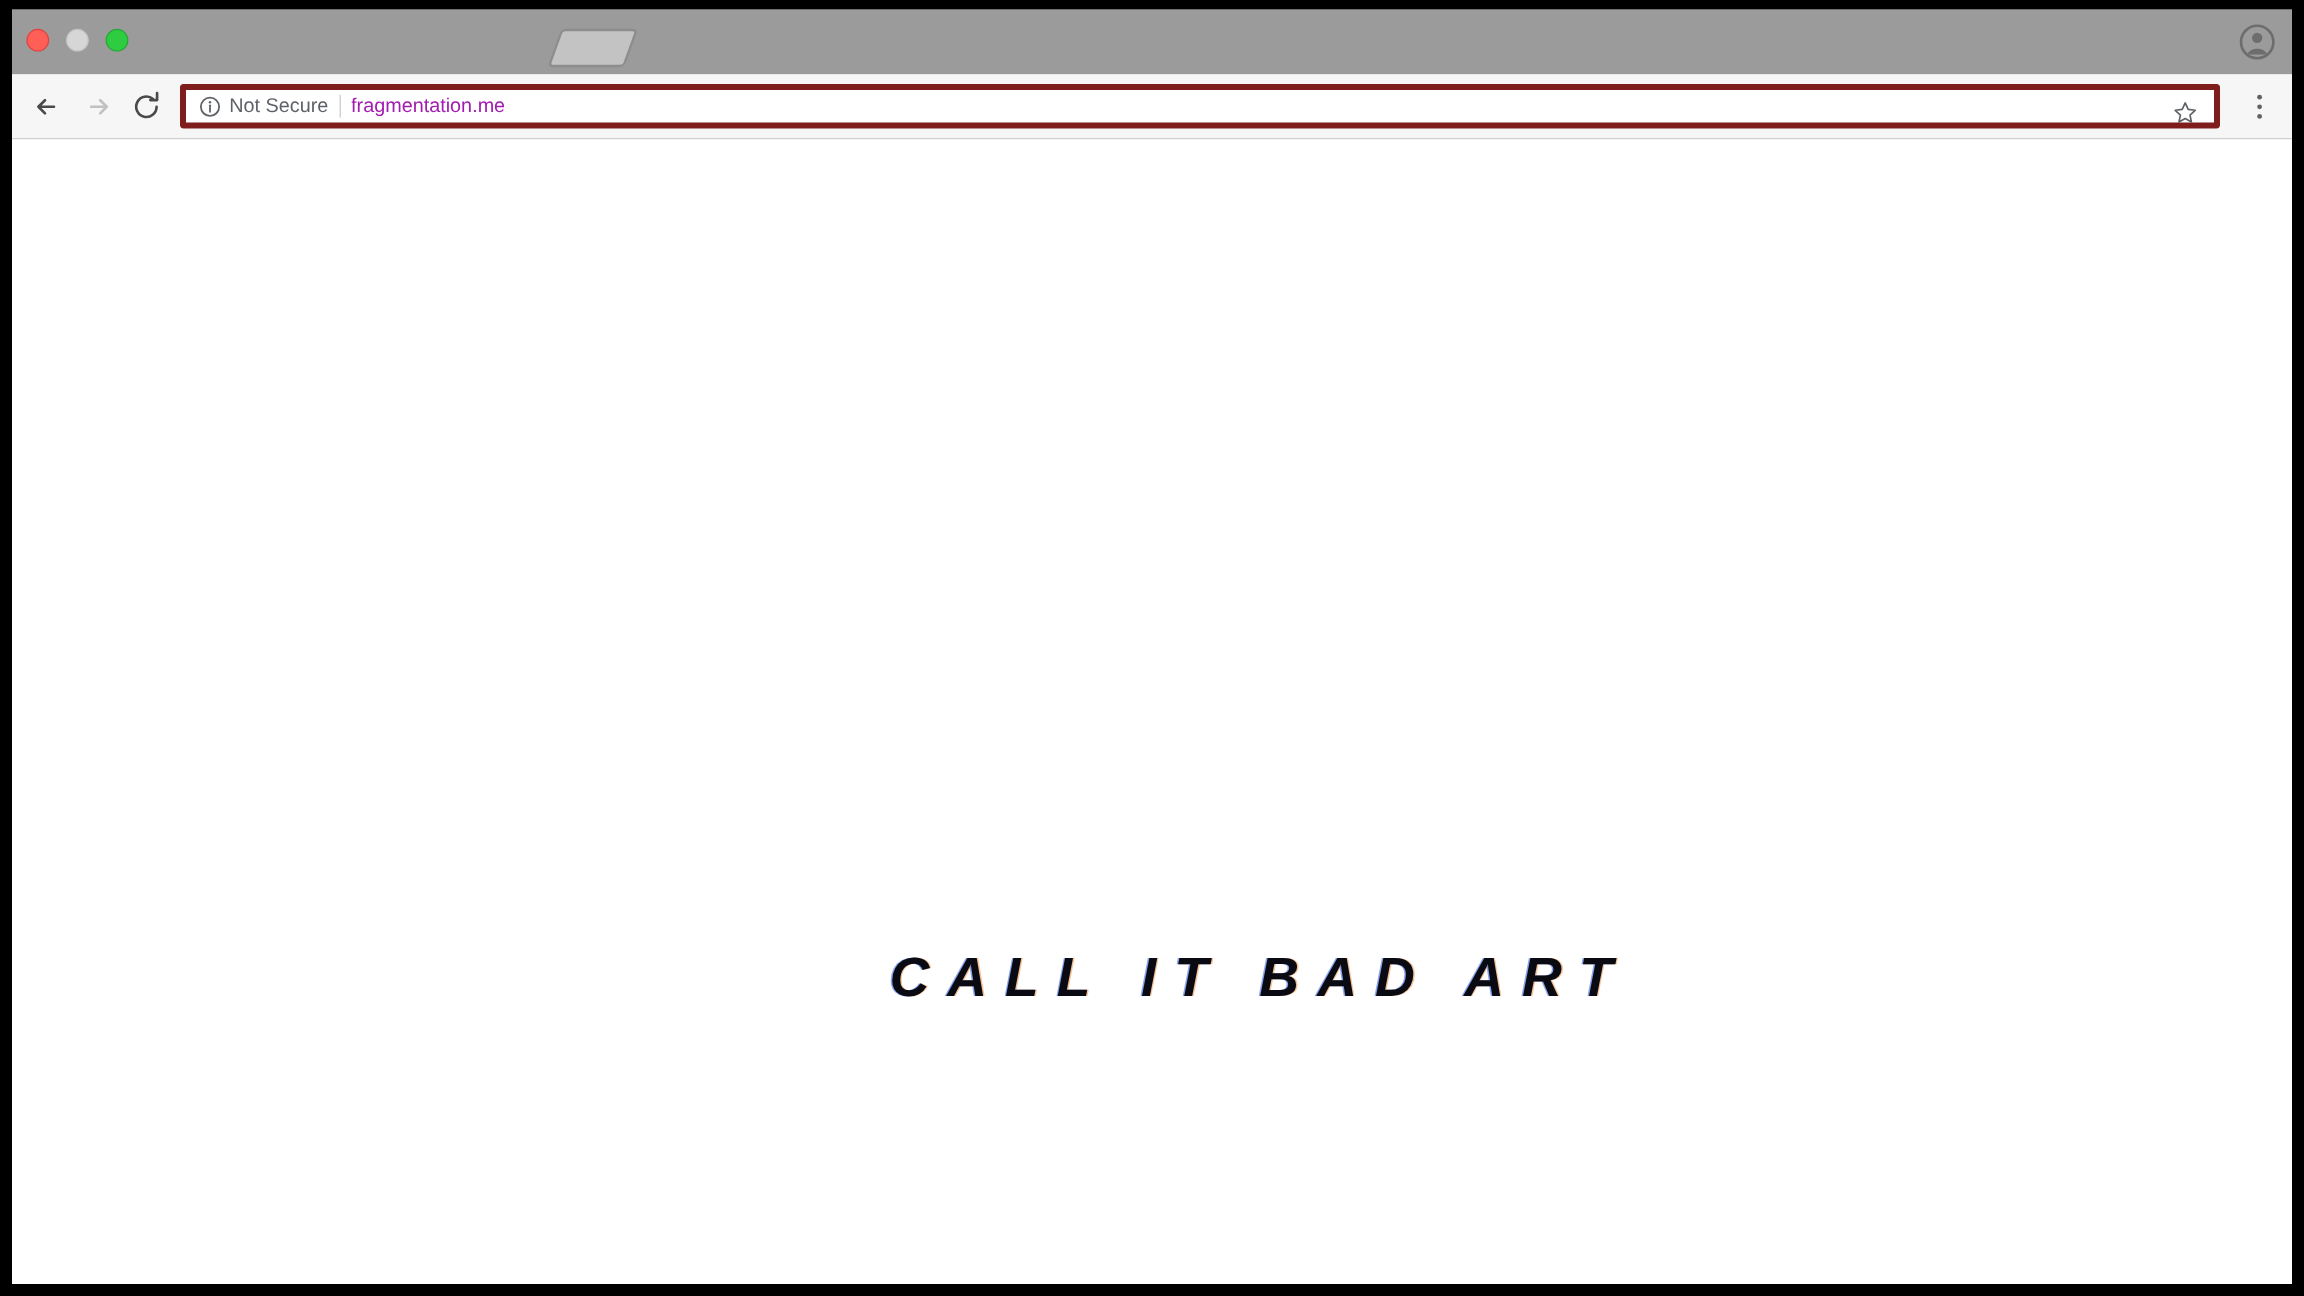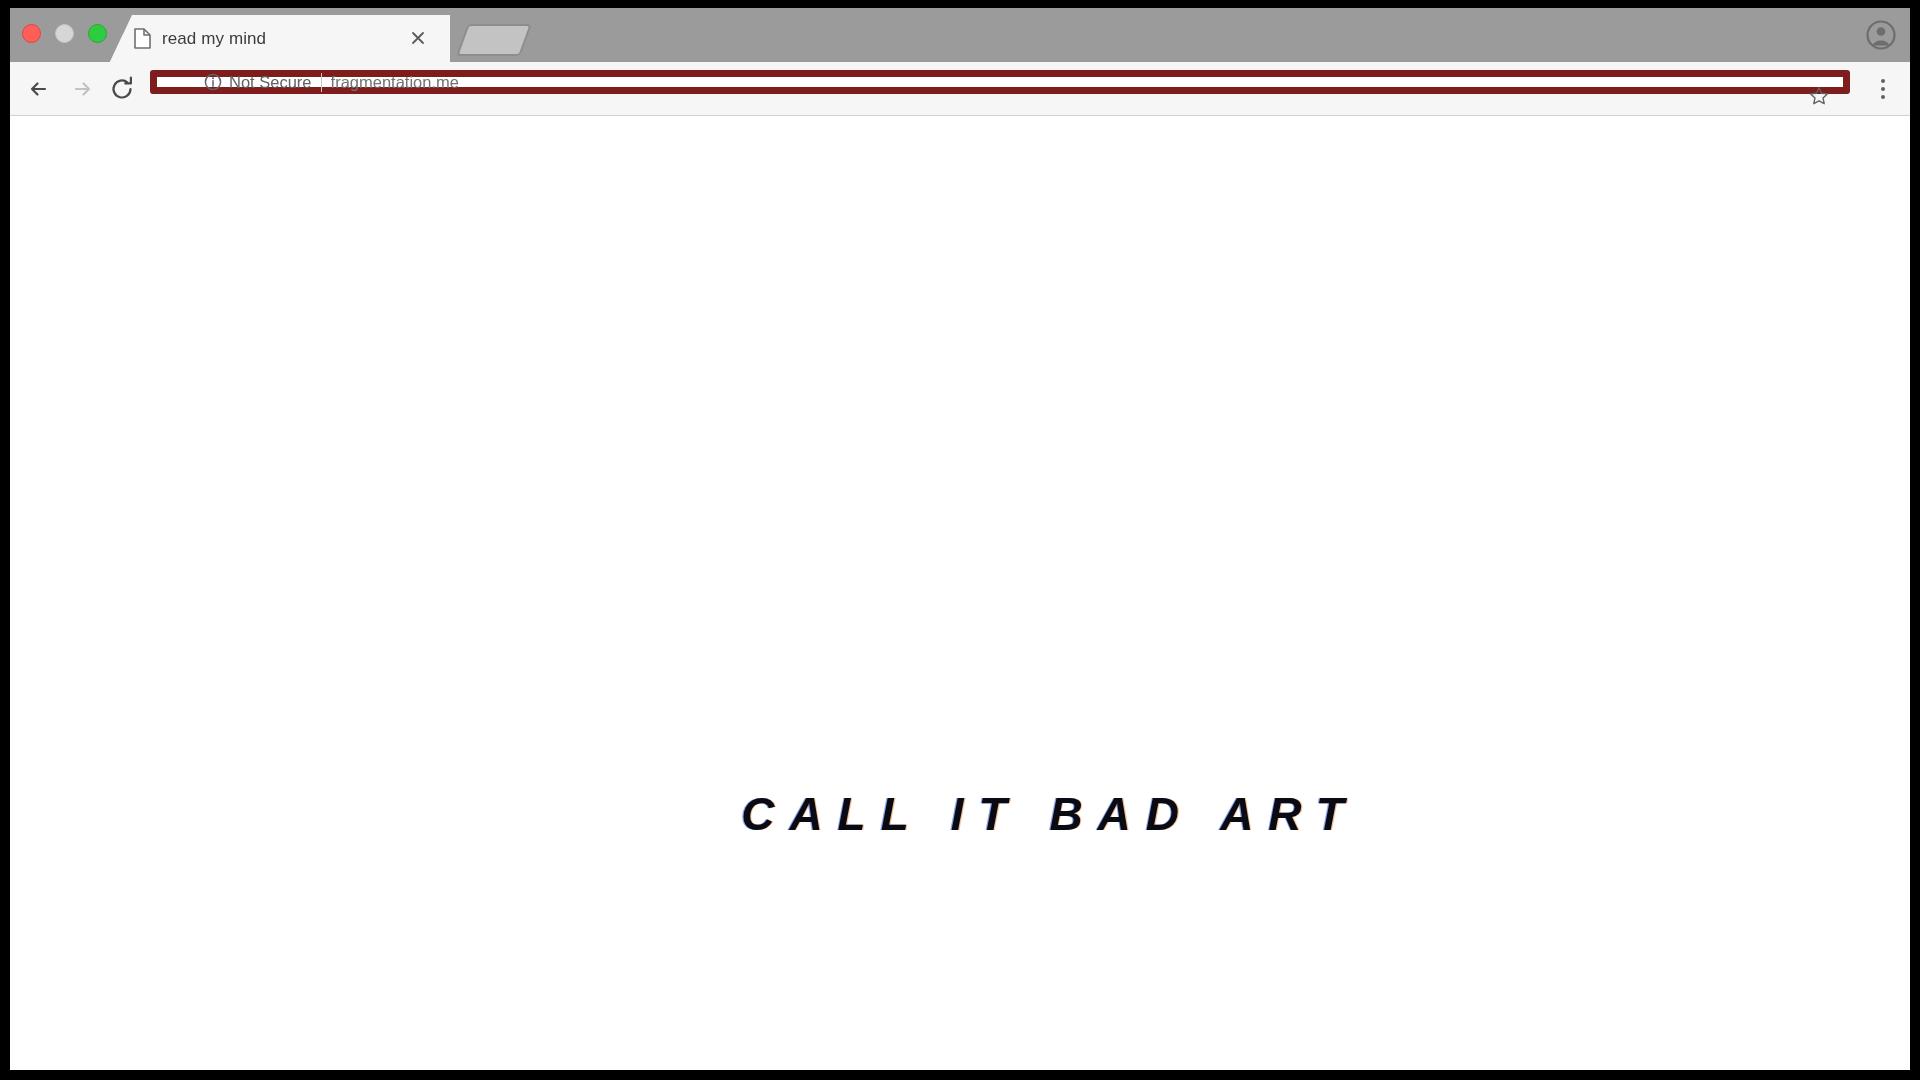--- a/index.html
+++ b/index.html
@@ -151,29 +151,28 @@
   #back-button    { left: 14px; }
   #forward-button { left: 55px; }
   #reload-button  { left: 96px; }
 
   
   #omnibox {
     position: absolute;
     left: 140px;
     top: 8px;
     right: 60px;
-    height: 24px;
+    height: 37px;
     background: #ffffff;
-    border: 7px solid #7f1d1d;
+    border: 5px solid #7f1d1d;
     border-radius: 3px;
     box-sizing: border-box;
     display: flex;
     align-items: center;
     cursor: text;
-    padding-left: 36px;
   }
   .security-icon {
     margin-left: 11px;
     width: 18px;
     height: 18px;
     flex: 0 0 auto;
   }
   .security-label {
     margin-left: 7px;
     font-size: 16.5px;
@@ -181,21 +180,21 @@
     white-space: nowrap;
   }
   .omnibox-divider {
     margin: 0 9px;
     width: 1px;
     height: 19px;
     background: #c8c8c8;
   }
   .omnibox-url {
     font-size: 16.5px;
-    color: #737373;
+    color: #a21caf;
     white-space: nowrap;
     overflow: hidden;
   }
   #bookmark-star {
     position: absolute;
     right: 14px;
     top: 9px;
     width: 20px;
     height: 20px;
     cursor: pointer;
@@ -259,34 +258,20 @@
   <div id="browser-window">
 
     <div id="tab-strip">
 
       <div class="traffic-lights">
         <span class="light close"></span>
         <span class="light minimize"></span>
         <span class="light zoom"></span>
       </div>
 
-      <div id="active-tab">
-        <span class="tab-favicon">
-          <svg width="17" height="21" viewBox="0 0 17 21" aria-hidden="true">
-            <path d="M1 1 h9 l6 6 v13 H1 Z" fill="#ffffff" stroke="#6f6f6f" stroke-width="1.6" stroke-linejoin="round"></path>
-            <path d="M10 1 v6 h6" fill="none" stroke="#6f6f6f" stroke-width="1.6" stroke-linejoin="round"></path>
-          </svg>
-        </span>
-        <span class="tab-title">read my mind</span>
-        <span class="tab-close">
-          <svg width="20" height="20" viewBox="0 0 20 20" aria-hidden="true">
-            <path d="M5 5 L15 15 M15 5 L5 15" stroke="#5a5a5a" stroke-width="1.8" stroke-linecap="round"></path>
-          </svg>
-        </span>
-      </div>
 
       <div id="new-tab-button"></div>
 
       <span id="profile-avatar">
         <svg width="30" height="30" viewBox="0 0 30 30" aria-hidden="true">
           <circle cx="15" cy="15" r="13.5" fill="none" stroke="#6d6d6d" stroke-width="2.2"></circle>
           <circle cx="15" cy="11.5" r="4.3" fill="#6d6d6d"></circle>
           <path d="M6.5 25.5 a9.2 8 0 0 1 17 0 Z" fill="#6d6d6d"></path>
         </svg>
       </span>

